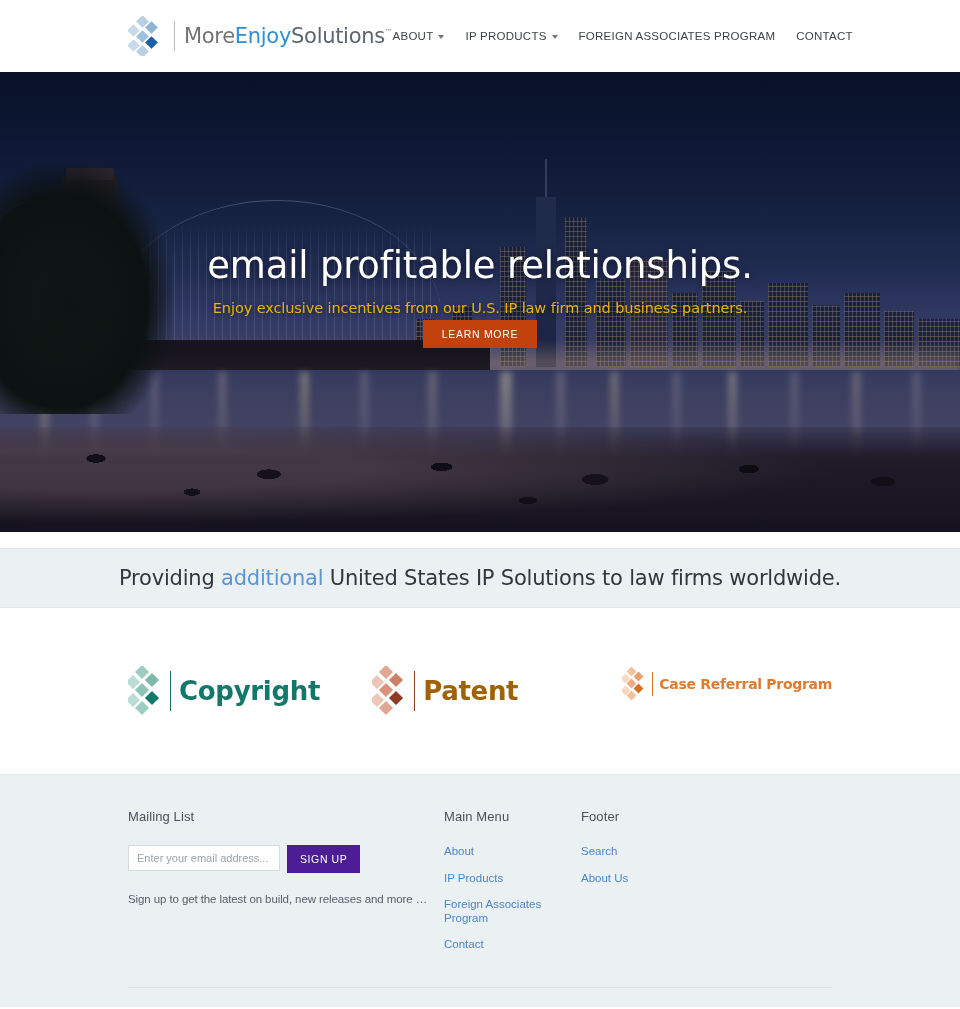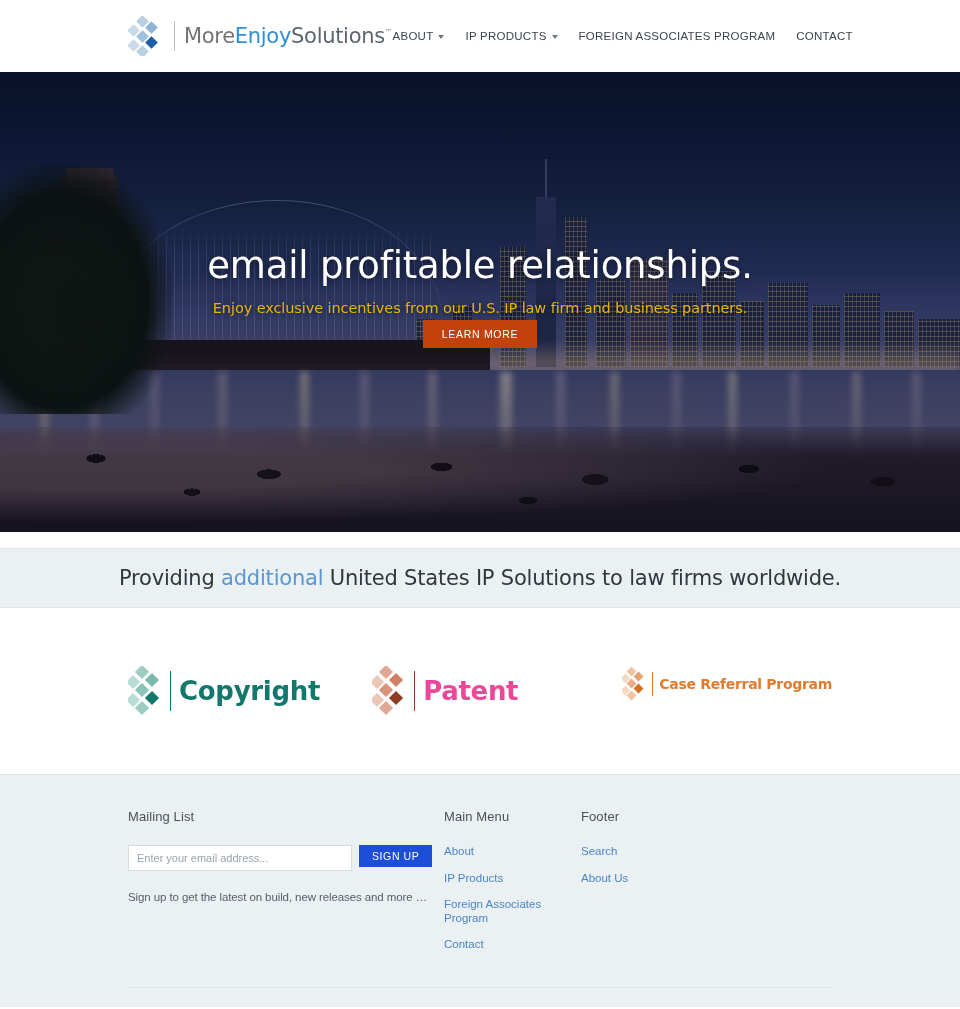--- a/index.html
+++ b/index.html
@@ -287,39 +287,39 @@
   .fcol-menu { width: 137px; }
   .fcol-foot { width: 180px; }
   .fcol-h {
     font-size: 13px;
     color: #4a5259;
     margin-bottom: 21px;
     letter-spacing: 0.1px;
   }
   .mail-row { display: flex; }
   .mail-input {
-    width: 224px; height: 26px;
+    width: 152px; height: 26px;
     border: 1px solid #d5dbdf;
     background: #ffffff;
     font-size: 11px;
     color: #8d969d;
     padding: 0 8px;
     font-family: "Liberation Sans", sans-serif;
     outline: none;
   }
   .mail-input::placeholder { color: #9aa3aa; }
   .mail-btn {
     margin-left: 7px;
-    background: #1d4ed8;
+    background: #4c1d95;
     color: #ffffff;
     border: none;
     font-size: 10.5px;
     letter-spacing: 0.6px;
     padding: 0 13px;
-    height: 22px;
+    height: 28px;
     cursor: pointer;
     font-family: "Liberation Sans", sans-serif;
   }
   .mail-note {
     margin-top: 20px;
     font-size: 11.5px;
     color: #57606a;
     letter-spacing: -0.1px;
   }
   .flink {
@@ -479,21 +479,21 @@
         <rect x="9" y="1" width="10" height="10" fill="#e0a894" transform="rotate(45 14 6)"></rect>
         <rect x="19" y="9" width="10" height="10" fill="#cf8166" transform="rotate(45 24 14)"></rect>
         <rect x="0" y="11" width="10" height="10" fill="#ecc6b6" transform="rotate(45 5 16)"></rect>
         <rect x="9" y="19" width="10" height="10" fill="#d9937a" transform="rotate(45 14 24)"></rect>
         <rect x="19" y="27" width="10" height="10" fill="#8e3b23" transform="rotate(45 24 32)"></rect>
         <rect x="0" y="29" width="10" height="10" fill="#ecc6b6" transform="rotate(45 5 34)"></rect>
         <rect x="9" y="37" width="10" height="10" fill="#e0a894" transform="rotate(45 14 42)"></rect>
       </svg>
     </div>
     <div class="lbar" style="height:40px;background:#8e3b23;"></div>
-    <div class="ltext" style="font-size:26px;color:#ec4899;">Patent</div>
+    <div class="ltext" style="font-size:26px;color:#a16207;">Patent</div>
   </div>
 
   <div class="logo-gap"></div>
 
 
   <div class="logo-gap"></div>
 
   <div class="logo-item" style="align-self:center;margin-bottom:14px;">
     <div class="lmark" style="width:24px;height:34px;">
       <svg width="24" height="34" viewBox="0 0 24 34" aria-hidden="true">

